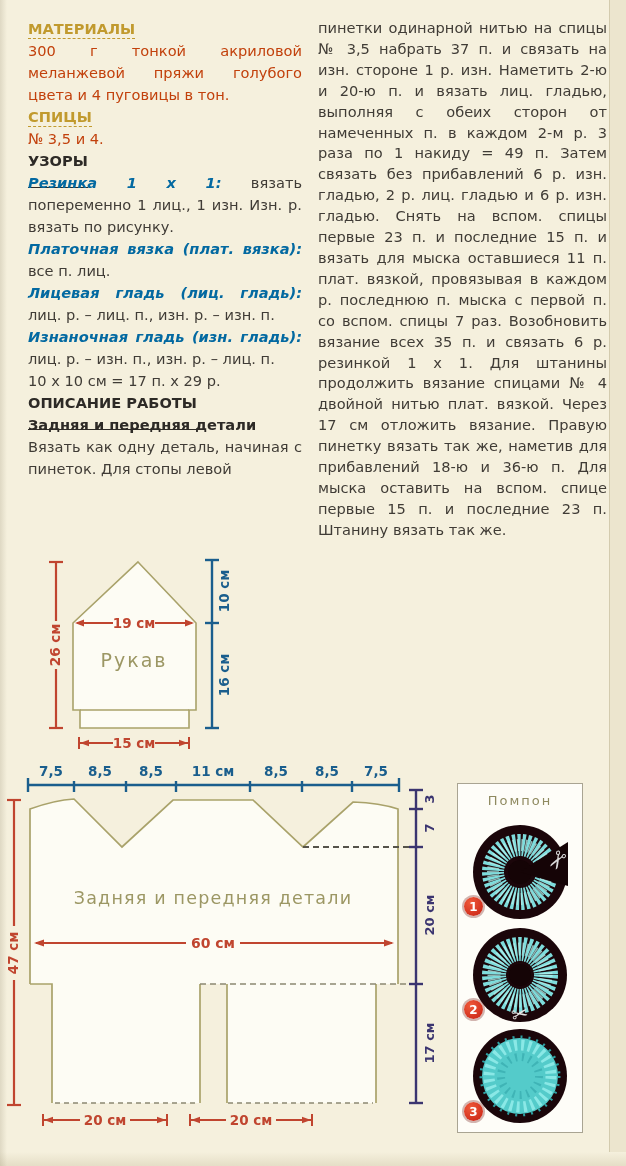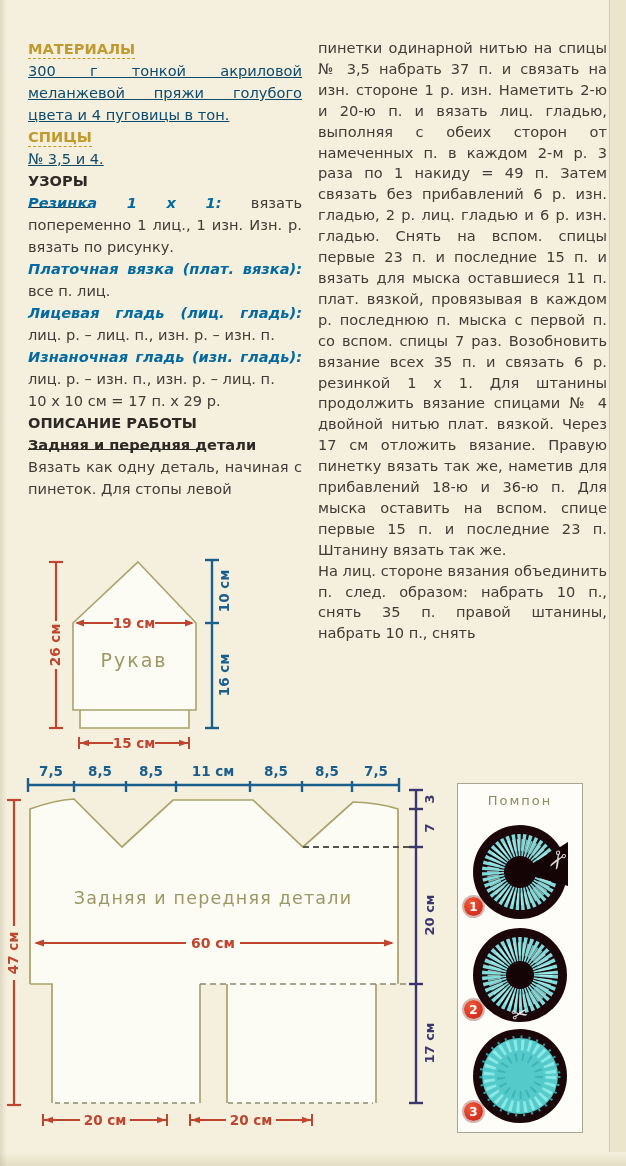--- a/index.html
+++ b/index.html
@@ -9,27 +9,27 @@
   
   .edge-right{position:absolute;right:0;top:0;width:16px;height:100%;
     background:#ece5ce;border-left:1px solid #d3cbae;}
   .edge-bottom{position:absolute;left:0;bottom:0;width:100%;height:14px;
     background:linear-gradient(#f5f0dd,#e5dec6);}
   .edge-left{position:absolute;left:0;top:0;width:7px;height:100%;
     background:linear-gradient(90deg,rgba(120,110,80,.18),rgba(120,110,80,0));}
 
   
   .col{position:absolute;top:18px;font-size:14.6px;color:#403c36;
-       text-align:justify;margin-top:20px;}
+       text-align:justify;}
   .col p{margin:0;}
   #left-col{left:28px;width:274px;line-height:22px;}
   #right-col{left:318px;width:289px;line-height:20.9px;}
   .hdr-gold{color:#c19a2e;font-weight:bold;}
   .hdr-gold span{border-bottom:1px dashed #c19a2e;padding-bottom:1px;}
-  .txt-orange{color:#0c4a6e;text-decoration:underline;}
+  .txt-orange{color:#c2410c;}
   .hdr-black{color:#2d2a26;font-weight:bold;}
   .hdr-black span{border-bottom:1.6px solid #2d2a26;padding-bottom:18px;}
   .sub-bold{color:#2d2a26;font-weight:bold;}
   b{color:#0369a1;font-style:italic;}
 
   
   .diag{position:absolute;}
   #sleeve-svg{left:20px;top:553px;}
   #body-svg{left:0px;top:763px;}
   svg text{font-family:"DejaVu Sans","Liberation Sans",sans-serif;}
@@ -68,21 +68,20 @@
     <p><b>Лицевая гладь (лиц. гладь):</b> <span>лиц. р. – лиц. п., изн. р. – изн. п.</span></p>
     <p><b>Изнаночная гладь (изн. гладь):</b> <span>лиц. р. – изн. п., изн. р. – лиц. п.</span></p>
     <p>10 х 10 см = 17 п. х 29 р.</p>
     <p class="hdr-black"><span>ОПИСАНИЕ РАБОТЫ</span></p>
     <p class="sub-bold">Задняя и передняя детали</p>
     <p>Вязать как одну деталь, начиная с пинеток. Для стопы левой</p>
   </div>
 
   <div class="col" id="right-col">
     <p>пинетки одинарной нитью на спицы № 3,5 набрать 37 п. и связать на изн. стороне 1 р. изн. Наметить 2-ю и 20-ю п. и вязать лиц. гладью, выполняя с обеих сторон от намеченных п. в каждом 2-м р. 3 раза по 1 накиду = 49 п. Затем связать без прибавлений 6 р. изн. гладью, 2 р. лиц. гладью и 6 р. изн. гладью. Снять на вспом. спицы первые 23 п. и последние 15 п. и вязать для мыска оставшиеся 11 п. плат. вязкой, провязывая в каждом р. последнюю п. мыска с первой п. со вспом. спицы 7 раз. Возобновить вязание всех 35 п. и связать 6 р. резинкой 1 х 1. Для штанины продолжить вязание спицами № 4 двойной нитью плат. вязкой. Через 17 см отложить вязание. Правую пинетку вязать так же, наметив для прибавлений 18-ю и 36-ю п. Для мыска оставить на вспом. спице первые 15 п. и последние 23 п. Штанину вязать так же.</p>
-    <p>На лиц. стороне вязания объединить п. след. образом: набрать 10 п., снять 35 п. правой штанины, набрать 10 п., снять</p>
   </div>
 
   <svg id="sleeve-svg" class="diag" width="300" height="205" viewBox="0 0 300 205">
 
     <path d="M118,9 L176,70 L176,157 L169,157 L169,175 L60,175 L60,157 L53,157 L53,70 Z" fill="#fdfcf4" stroke="#a9a26a" stroke-width="1.6"></path>
     <line x1="60" y1="157" x2="169" y2="157" stroke="#a9a26a" stroke-width="1.4"></line>
 
     <g stroke="#c0452f" stroke-width="2.2">
       <line x1="36" y1="9" x2="36" y2="68"></line>
         <line x1="36" y1="116" x2="36" y2="175"></line>

